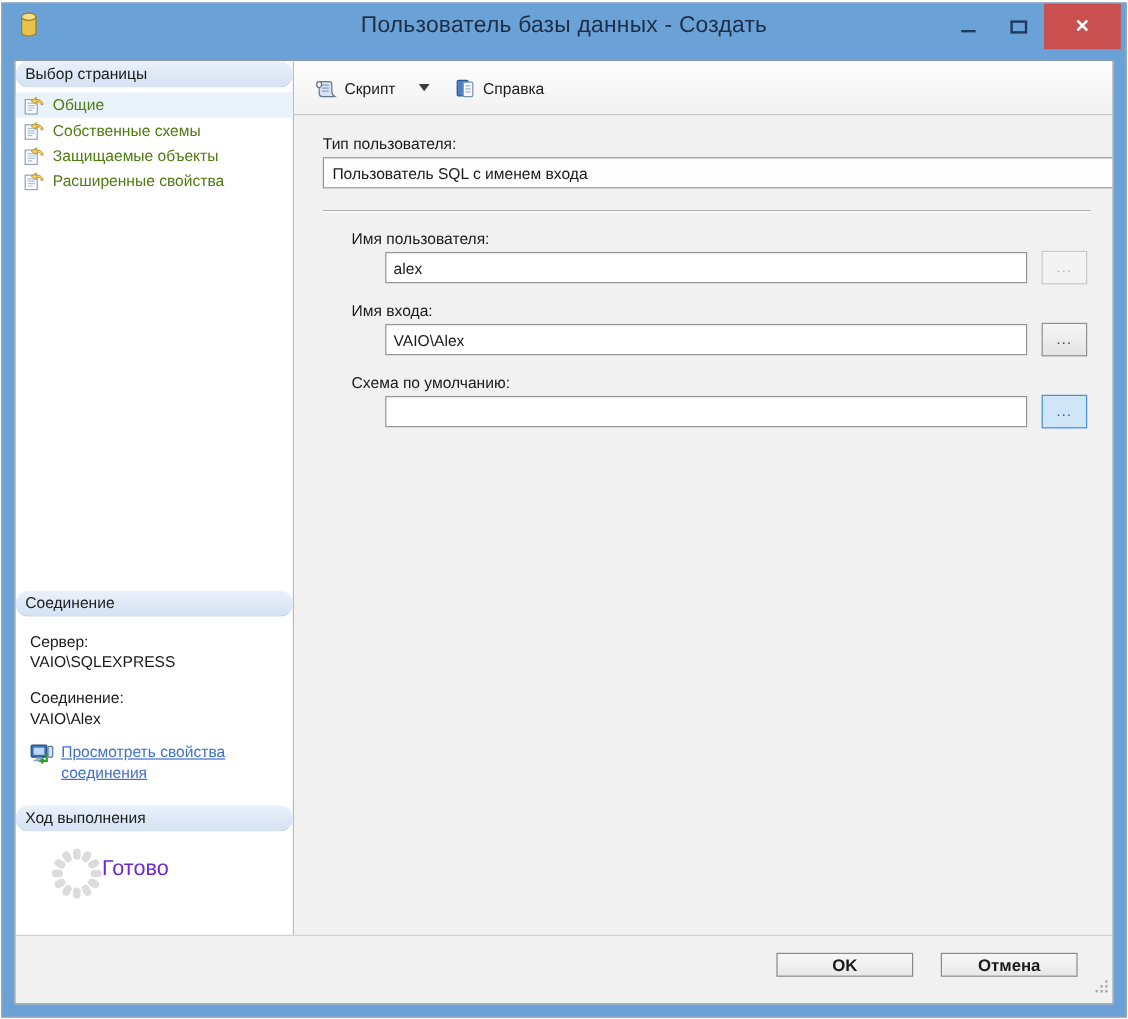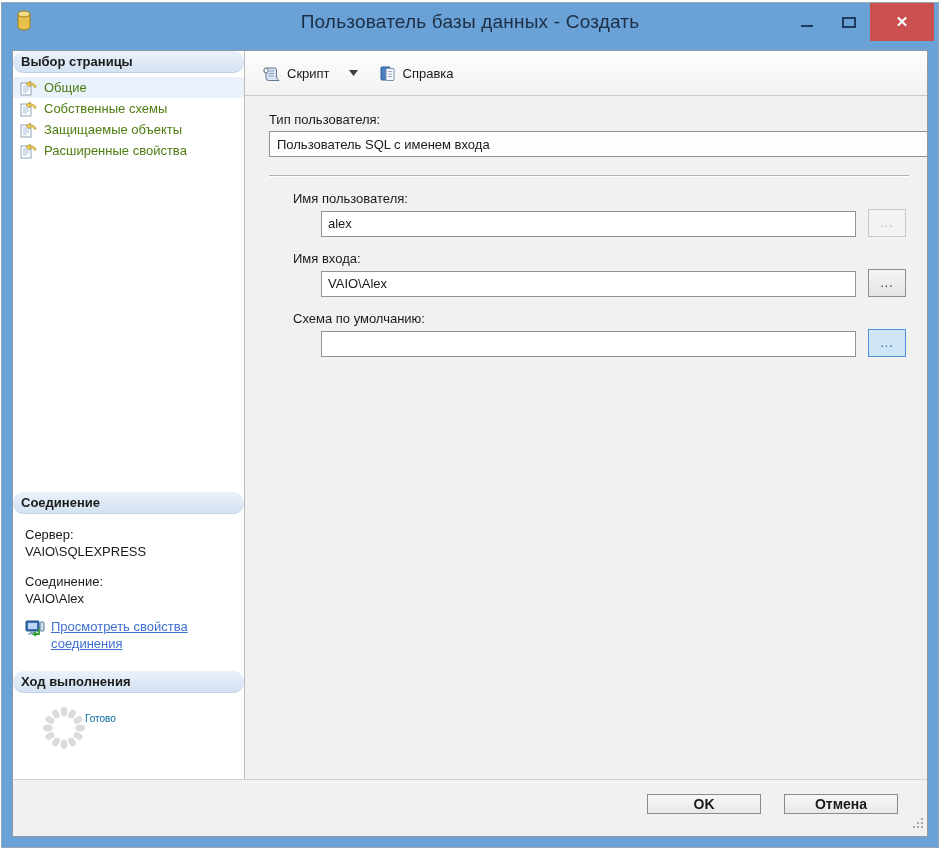--- a/index.html
+++ b/index.html
@@ -32,60 +32,60 @@
     display:flex; flex-direction:column; overflow:hidden;
   }
   .content-row { flex:1; display:flex; overflow:hidden; }
 
   
   .sidebar { width:232px; flex:0 0 232px; background:#ffffff; border-right:1px solid #bcbcbc; display:flex; flex-direction:column; }
   .section-header {
     height:22px; flex:0 0 22px; padding:3px 8px 0 8px;
     background:linear-gradient(#eaf1fb,#d4e2f2);
     border-bottom:1px solid #c3d4e8;
-    font-size:13px; font-weight:bold; color:#1b1b1b; white-space:nowrap;border-radius:11px;
+    font-size:13px; font-weight:normal; color:#1b1b1b; white-space:nowrap;border-radius:11px;
   }
   .section-pages { flex:1; display:flex; flex-direction:column; }
   .page-list { padding-top:4px; }
   .page-item { display:flex; align-items:center; height:21px; padding-left:7px; cursor:default; }
   .page-item.selected { background:#e9f1fa; }
   .page-item .label { font-size:13px; color:#4d7c0f; margin-left:7px; white-space:nowrap; }
 
   .section-connection { flex:0 0 179px; display:flex; flex-direction:column; }
   .conn-body { padding:12px 10px 0 12px; font-size:13px; color:#1a1a1a; }
   .conn-line { line-height:17px; white-space:nowrap; }
   .conn-gap { height:13px; }
   .conn-link-row { display:flex; margin-top:11px; }
   .conn-link-row .icon-wrap { flex:0 0 26px; padding-top:2px; }
   a.conn-link { font-size:13px; color:#3f6fcf; text-decoration:underline; line-height:17px; display:inline-block; width:172px; }
 
   .section-progress { flex:0 0 108px; display:flex; flex-direction:column; }
   .progress-body { position:relative; flex:1; }
   .spinner { position:absolute; left:28px; top:12px; }
-  .progress-status { position:absolute; left:72px; top:20px; font-size:10px; color:#0369a1; }
+  .progress-status { position:absolute; left:72px; top:20px; font-size:18px; color:#6d28d9; }
 
   
   .main { flex:1; display:flex; flex-direction:column; background:#f1f1f1; overflow:hidden; }
   .toolbar {
     height:45px; flex:0 0 45px; background:linear-gradient(#fdfdfd,#f2f2f2);
     border-bottom:1px solid #c9c9c9; display:flex; align-items:center; padding-left:10px;
   }
   .tool-btn { display:flex; align-items:center; height:28px; padding:0 6px; border:1px solid transparent; cursor:default; }
   .tool-btn .tool-label { font-size:13px; color:#1a1a1a; margin-left:6px; }
   .tool-drop { margin-left:8px; margin-right:10px; padding:0 4px; height:28px; display:flex; align-items:center; }
   .form-area { flex:1; padding:16px 21px 0 24px; }
   .field-label { font-size:13px; color:#1a1a1a; margin-bottom:4px; }
   .combobox {
     width:724px; height:26px; background:#fdfdfd; border:1px solid #949494;
     display:flex; align-items:center; justify-content:space-between; padding:0 8px 0 7px;
   }
   .combobox .combo-text { font-size:13px; color:#1a1a1a; }
   .groove { width:640px; height:2px; border-top:1px solid #b0b0b0; border-bottom:1px solid #ffffff; margin:18px 0 14px 0; }
   .field-group { padding-left:24px; }
-  .input-row { display:flex; align-items:center;padding-left:28px; }
+  .input-row { display:flex; align-items:flex-start;padding-left:28px; }
   .text-input {
     width:564px; height:26px; border:1px solid #949494; background:#ffffff;
     font-family:"Liberation Sans", sans-serif; font-size:13px; color:#1a1a1a; padding:0 6px; outline:none;
   }
   .browse-btn {
     width:40px; height:28px; margin-left:12px; margin-top:-1px;
     font-family:"Liberation Sans", sans-serif; font-size:12px; letter-spacing:1px;
     border:1px solid #8f8f8f; background:linear-gradient(#f5f5f5,#e4e4e4); color:#333333;
   }
   .browse-btn.disabled { border-color:#c9c9c9; background:#f3f3f3; color:#b5b5b5; }

